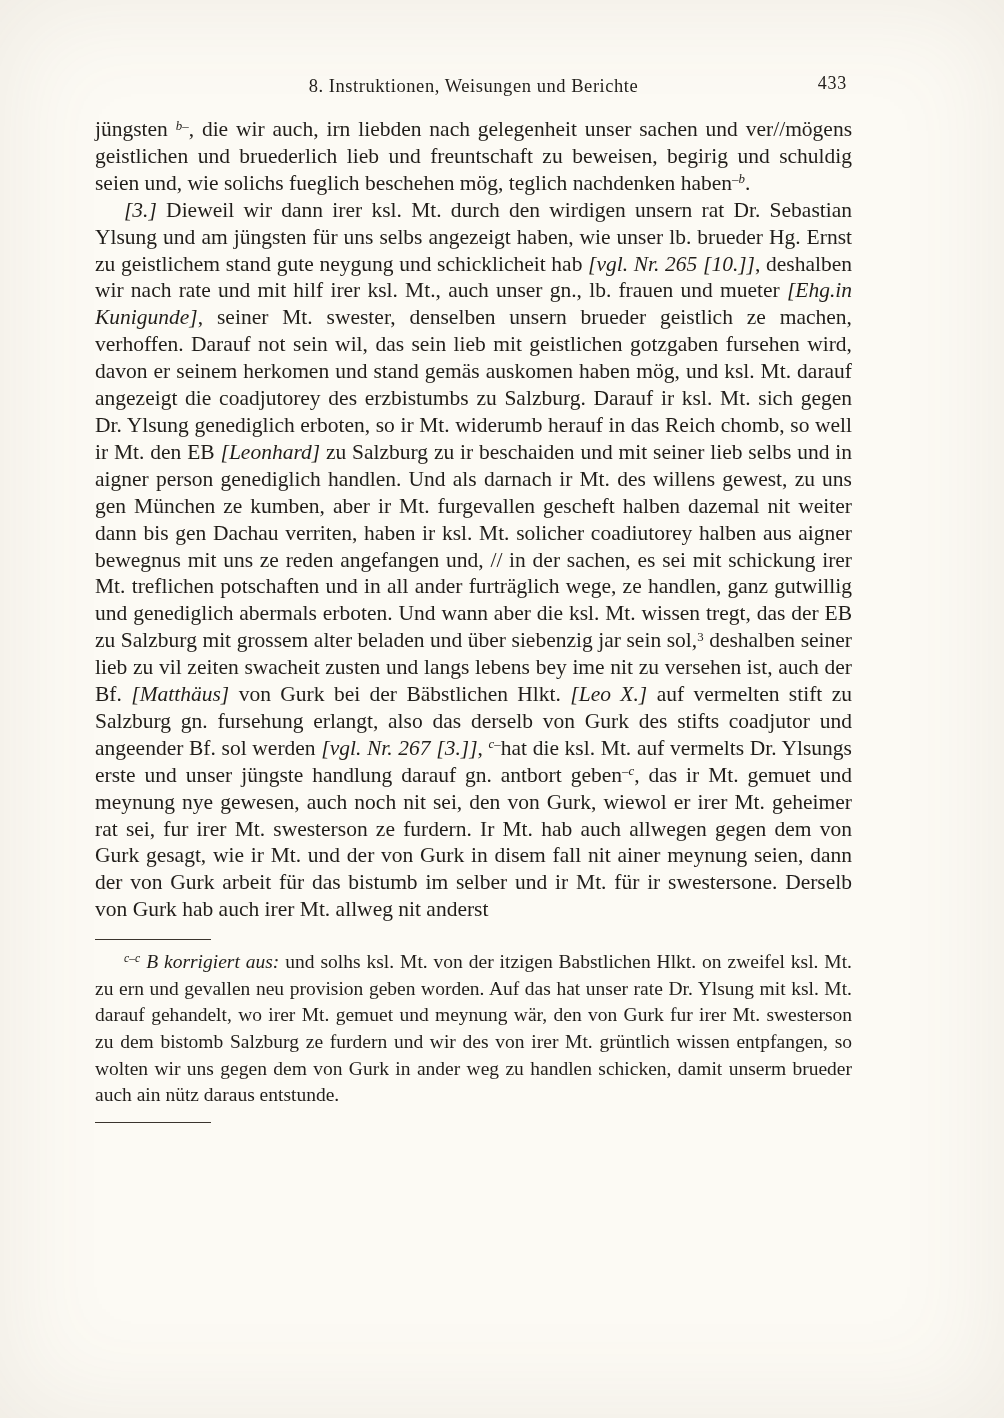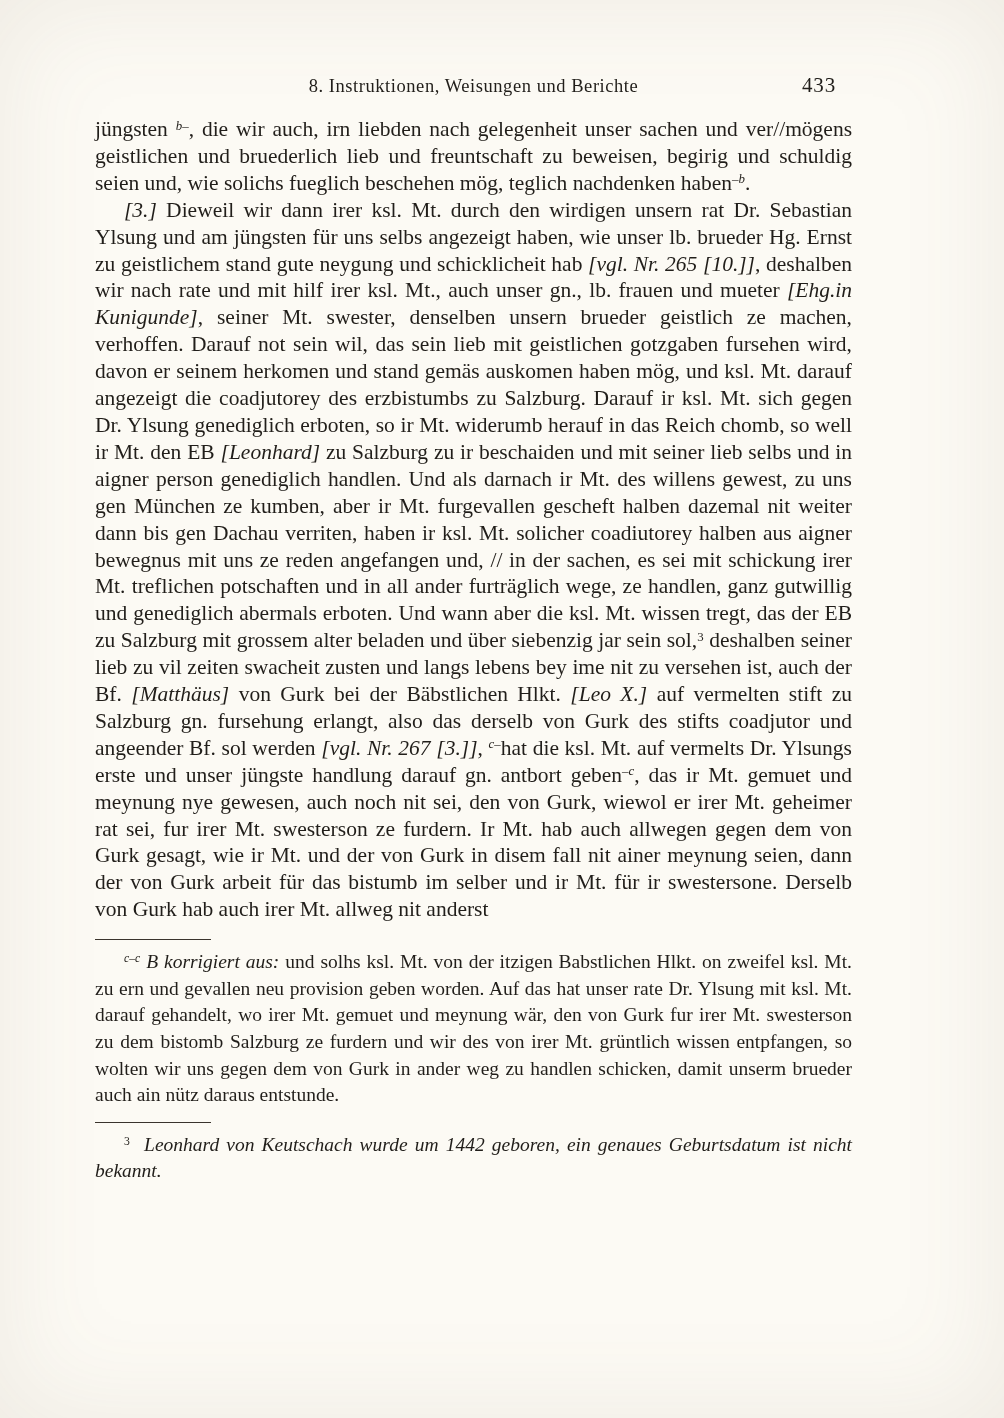--- a/index.html
+++ b/index.html
@@ -16,21 +16,21 @@
     position: relative;
     overflow: hidden;
   }
   .running-header {
     position: relative;
     height: 26px;
     margin-bottom: 14px;
     font-size: 18.5px;
   }
   .header-title { display: block; text-align: center; letter-spacing: 0.03em; }
-  .page-number { position: absolute; right: 16px; top: -3px; font-size: 21px; letter-spacing: 0.04em; margin-left: 20px; }
+  .page-number { position: absolute; right: 5px; top: -3px; font-size: 18px; letter-spacing: 0.04em; margin-left: 20px; }
 
   .body-text { font-size: 21.5px; line-height: 26.9px; text-align: justify; }
   .body-text p, .apparatus p, .footnotes p { margin: 0; }
   p.indent { text-indent: 29px; }
   .it { font-style: italic; }
   sup {
     font-size: 0.6em;
     line-height: 0;
     vertical-align: baseline;
     position: relative;
@@ -60,16 +60,13 @@
     </main>
 
   <hr class="rule">
 
   <section class="apparatus">
       <p class="indent"><sup class="it">c–c</sup><span> </span><span class="it">B korrigiert aus:</span><span> und solhs ksl. Mt. von der itzigen Babstlichen Hlkt. on zweifel ksl. Mt. zu ern und gevallen neu provision geben worden. Auf das hat unser rate Dr. Ylsung mit ksl. Mt. darauf gehandelt, wo irer Mt. gemuet und meynung wär, den von Gurk fur irer Mt. swesterson zu dem bistomb Salzburg ze furdern und wir des von irer Mt. grüntlich wissen entpfangen, so wolten wir uns gegen dem von Gurk in ander weg zu handlen schicken, damit unserm brueder auch ain nütz daraus entstunde.</span></p>
     </section>
 
   <hr class="rule rule2">
 
-  <section class="footnotes">
-      <p class="indent"><sup>3</sup><span>&nbsp; </span><span class="it">Leonhard von Keutschach wurde um 1442 geboren, ein genaues Geburtsdatum ist nicht bekannt.</span></p>
-    </section>
 </div>
 
 </body></html>

